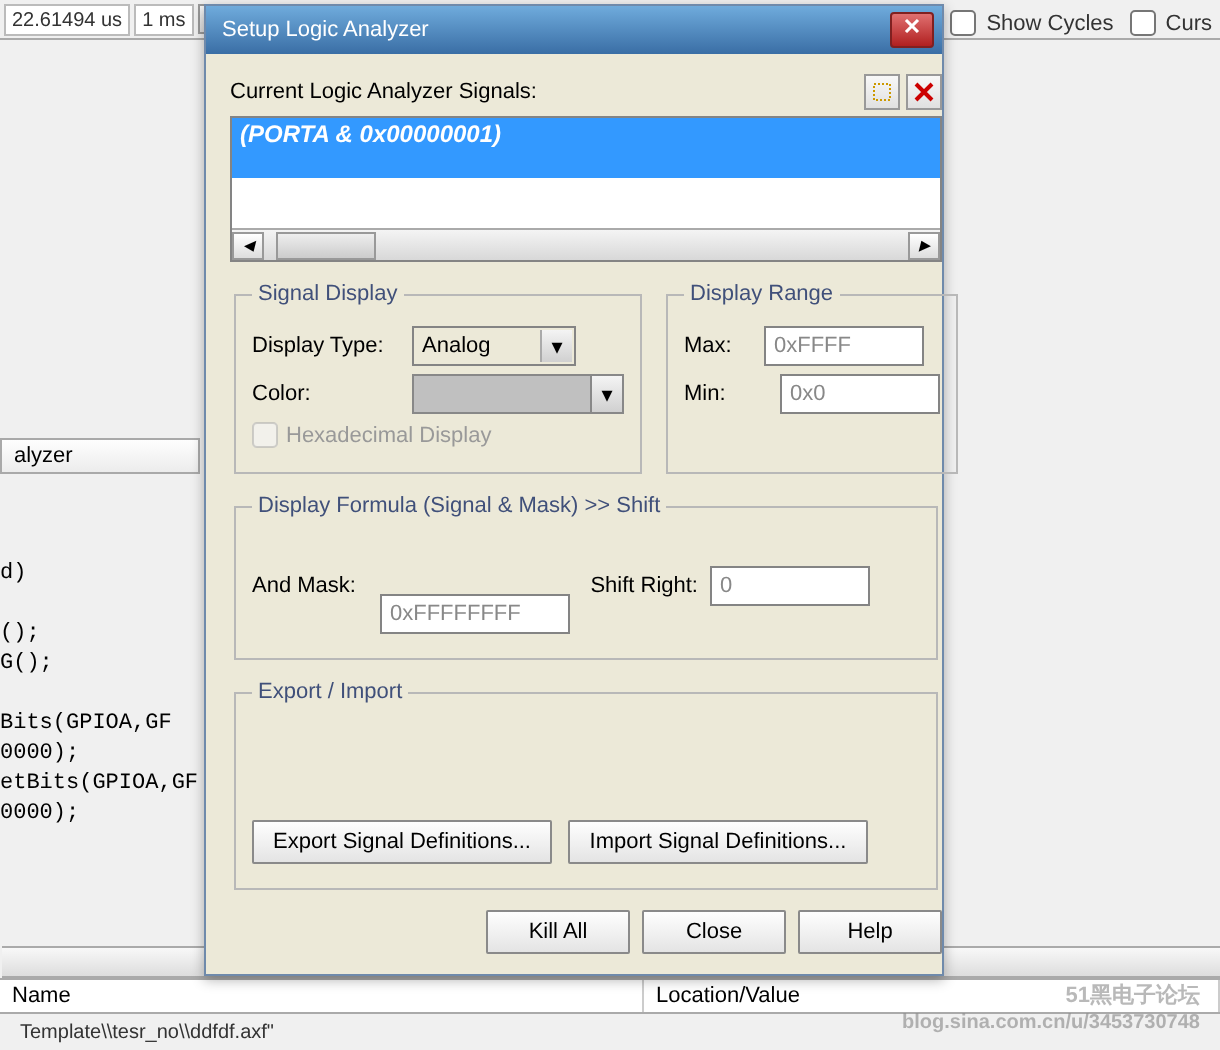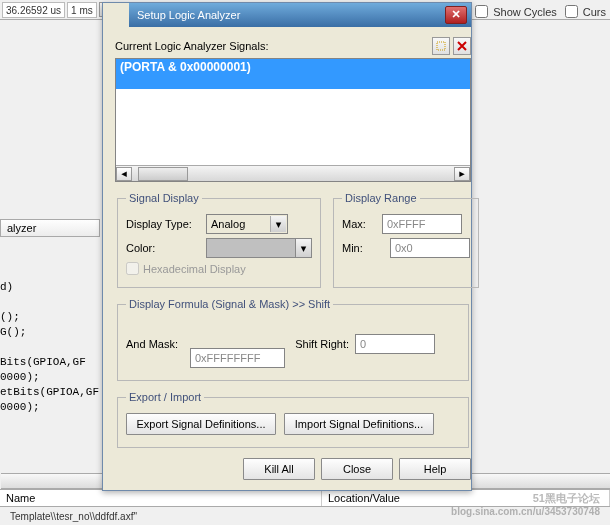--- a/index.html
+++ b/index.html
@@ -18,29 +18,29 @@
 .status-row { position:absolute; bottom:18px; left:0; right:0; height:18px; border-top:1px solid #aaa; border-bottom:1px solid #aaa; background:#fff; display:flex; align-items:center; font-size:10px; }
 .status-row .cell { border-right:1px solid #ccc; padding:0 6px; height:100%; display:flex; align-items:center; }
 .status-last { position:absolute; bottom:0; left:0; right:0; height:18px; background:#f0f0f0; display:flex; align-items:center; padding-left:10px; font-size:10px; color:#333; }
 .watermark { position:absolute; bottom:6px; right:10px; color:rgba(80,80,80,0.4); font-size:16px; font-weight:bold; pointer-events:none; text-align:right; line-height:14px;}
 .watermark small { font-size:10px; display:block;}
 .pin-row { position:absolute; bottom:36px; left:245px; display:flex; gap:3px; align-items:center;}
 .pin-row svg { width:11px; height:11px; }
 
 
 .dlg { position: absolute; top: 2px; left: 102px; width: 370px; background: #ece9d8; border: 1px solid #6f8aab; box-shadow: 0 2px 6px rgba(0,0,0,0.3); }
-.dlg-title { height: 24px; background: linear-gradient(#6fabdc,#3a6ea5); color:#fff; display:flex; align-items:center; padding-left:8px; position:relative;margin-left:26px; }
+.dlg-title { height: 24px; background: linear-gradient(#6fabdc,#3a6ea5); color:#fff; display:flex; align-items:center; padding-left:8px; position:relative; }
 .dlg-title .close { position:absolute; right:4px; top:3px; width:22px; height:18px; background:linear-gradient(#e07070,#b02020); border:1px solid #802020; color:#fff; text-align:center; line-height:14px; border-radius:2px; font-weight:bold; cursor:pointer; font-family:Arial; }
 .dlg-body { padding: 10px 0 10px 12px; }
 
 .row-head { display:flex; align-items:center; margin-bottom:3px; }
 .row-head .lbl { flex:1; }
 .icon-btn { width:18px; height:18px; border:1px solid #999; background:linear-gradient(#f8f8f8,#e0e0e0); margin-left:3px; display:flex; align-items:center; justify-content:center; cursor:pointer; }
 
-.sig-list { border:1px solid #848484; background:#fff; height:124px; position:relative; }
+.sig-list { border:1px solid #848484; background:#fff; height:73px; position:relative;font-style:italic; }
 .sig-sel { background:#3399ff; color:#fff; padding:1px 4px; font-weight:bold; font-size:12px; }
 .sig-sel-after { background:#3399ff; height:14px; }
 .hscroll { position:absolute; left:0; right:0; bottom:0; height:16px; background:linear-gradient(#f4f4f4,#d8d8d8); border-top:1px solid #aaa; display:flex; align-items:center; }
 .hscroll .arrow { width:16px; height:14px; border:1px solid #999; background:linear-gradient(#fff,#ddd); display:flex; align-items:center; justify-content:center; }
 .hscroll .track { flex:1; height:14px; }
 .hscroll .thumb { width:50px; height:14px; background:linear-gradient(#eee,#ccc); border:1px solid #999; margin-left:6px; }
 
 fieldset.grp { border:1px solid #b8b8b8; padding:6px 8px 8px 8px; margin-top:10px; }
 fieldset.grp legend { padding:0 3px; color:#40507a; }
 
@@ -51,30 +51,30 @@
 .combo { position:relative; display:inline-flex; align-items:center; width:82px; background:#ece9d8; cursor:pointer; }
 .combo .arrow { position:absolute; right:1px; top:1px; bottom:1px; width:16px; background:linear-gradient(#f4f4f4,#d0d0d0); border-left:1px solid #aaa; display:flex; align-items:center; justify-content:center; }
 .color-sw { width:90px; height:20px; background:#c0c0c0; border:1px solid #888; }
 .col-arrow { width:16px; height:20px; border:1px solid #888; border-left:0; background:linear-gradient(#f4f4f4,#d0d0d0); display:inline-flex; align-items:center; justify-content:center; cursor:pointer;}
 
 .two-col { display:flex; gap:8px; }
 .two-col fieldset { flex:1; }
 
 .btn-row { display:flex; justify-content:flex-end; gap:6px; margin-top:10px; }
 .btn { min-width:72px; height:22px; border:1px solid #8a8a8a; background:linear-gradient(#fefefe,#e4e4e4); border-radius:1px; cursor:pointer; }
-.btn-wide { min-width:150px; }
+.btn-wide { min-width:150px;margin-top:48px; }
 
 .chk { display:flex; align-items:center; gap:4px; }
 .chk input { margin:0; }
 </style>
 </head>
 <body>
 
 <div class="bg-toolbar">
-  <span class="tb-box">36.26592 us</span>
+  <span class="tb-box">22.61494 us</span>
   <span class="tb-box">1 ms</span>
   <span class="tb-btn">In</span>
   <span class="tb-btn">Out</span>
   <span class="tb-btn">All</span>
   <span class="tb-btn">Auto</span>
   <span class="tb-btn">Undo</span>
   <span class="tb-btn">Stop</span>
   <span class="tb-btn">Clear</span>
   <span class="tb-btn">Prev</span>
   <span class="tb-btn">Next</span>

